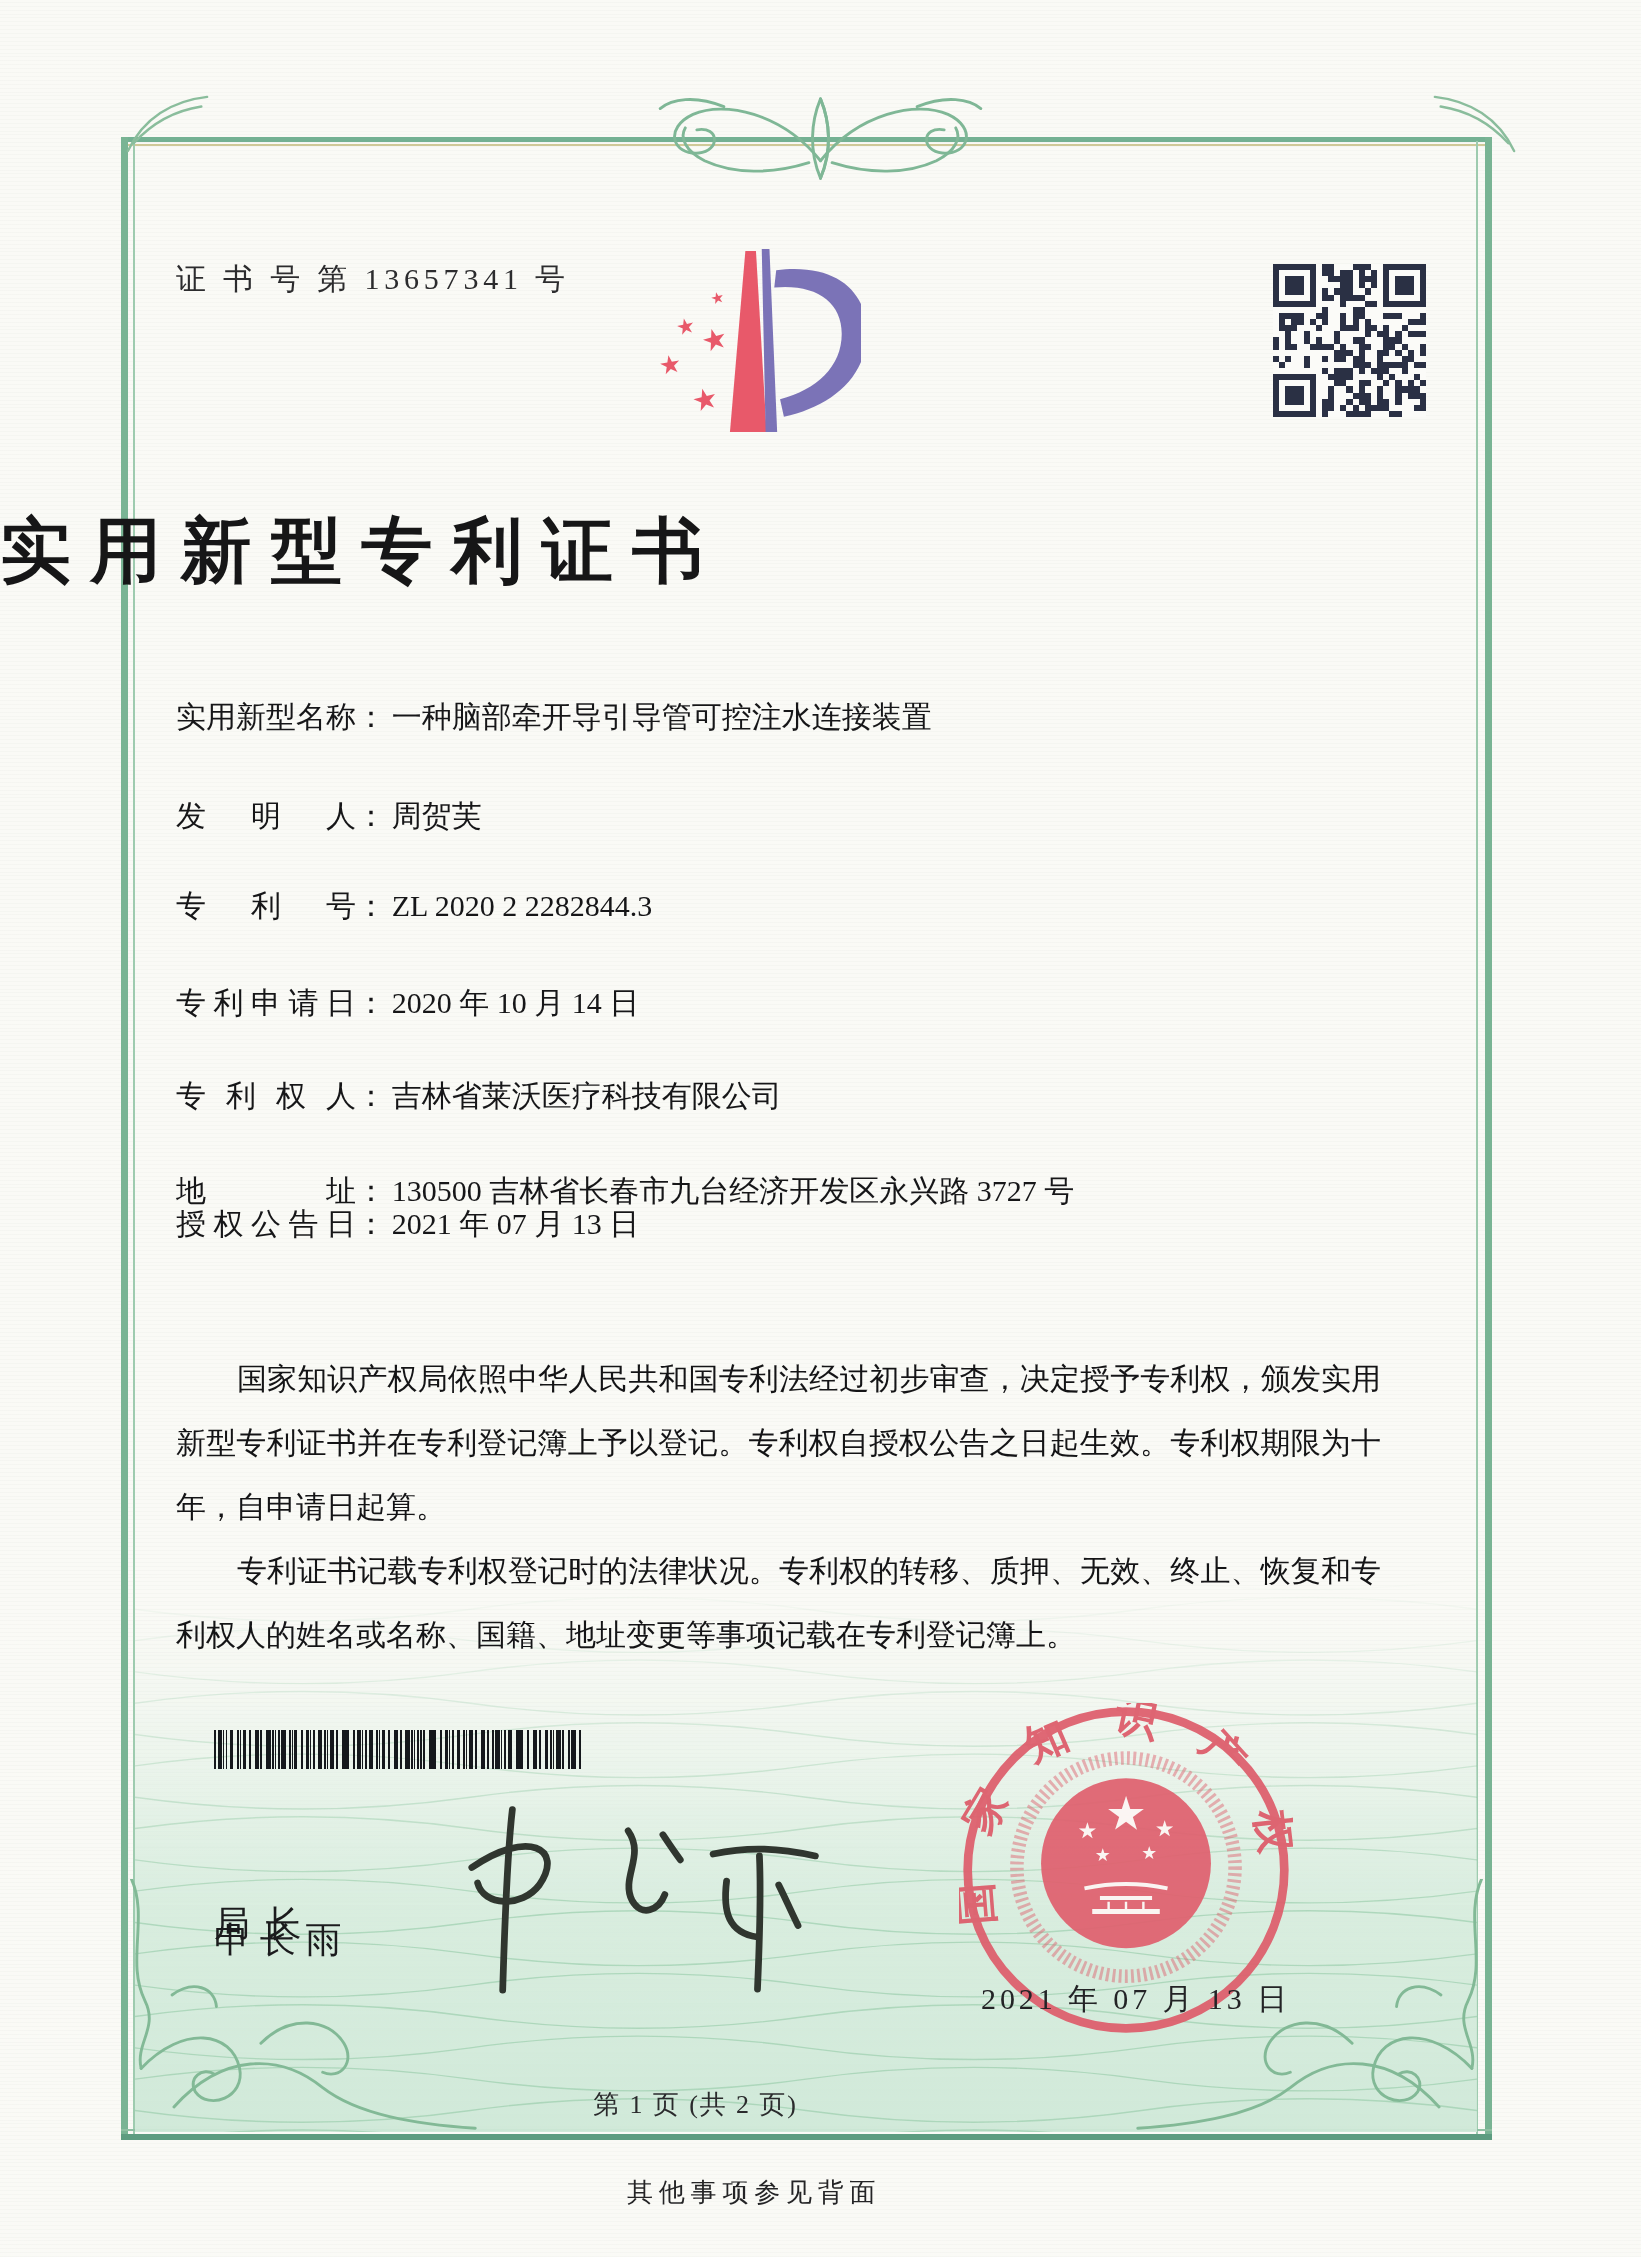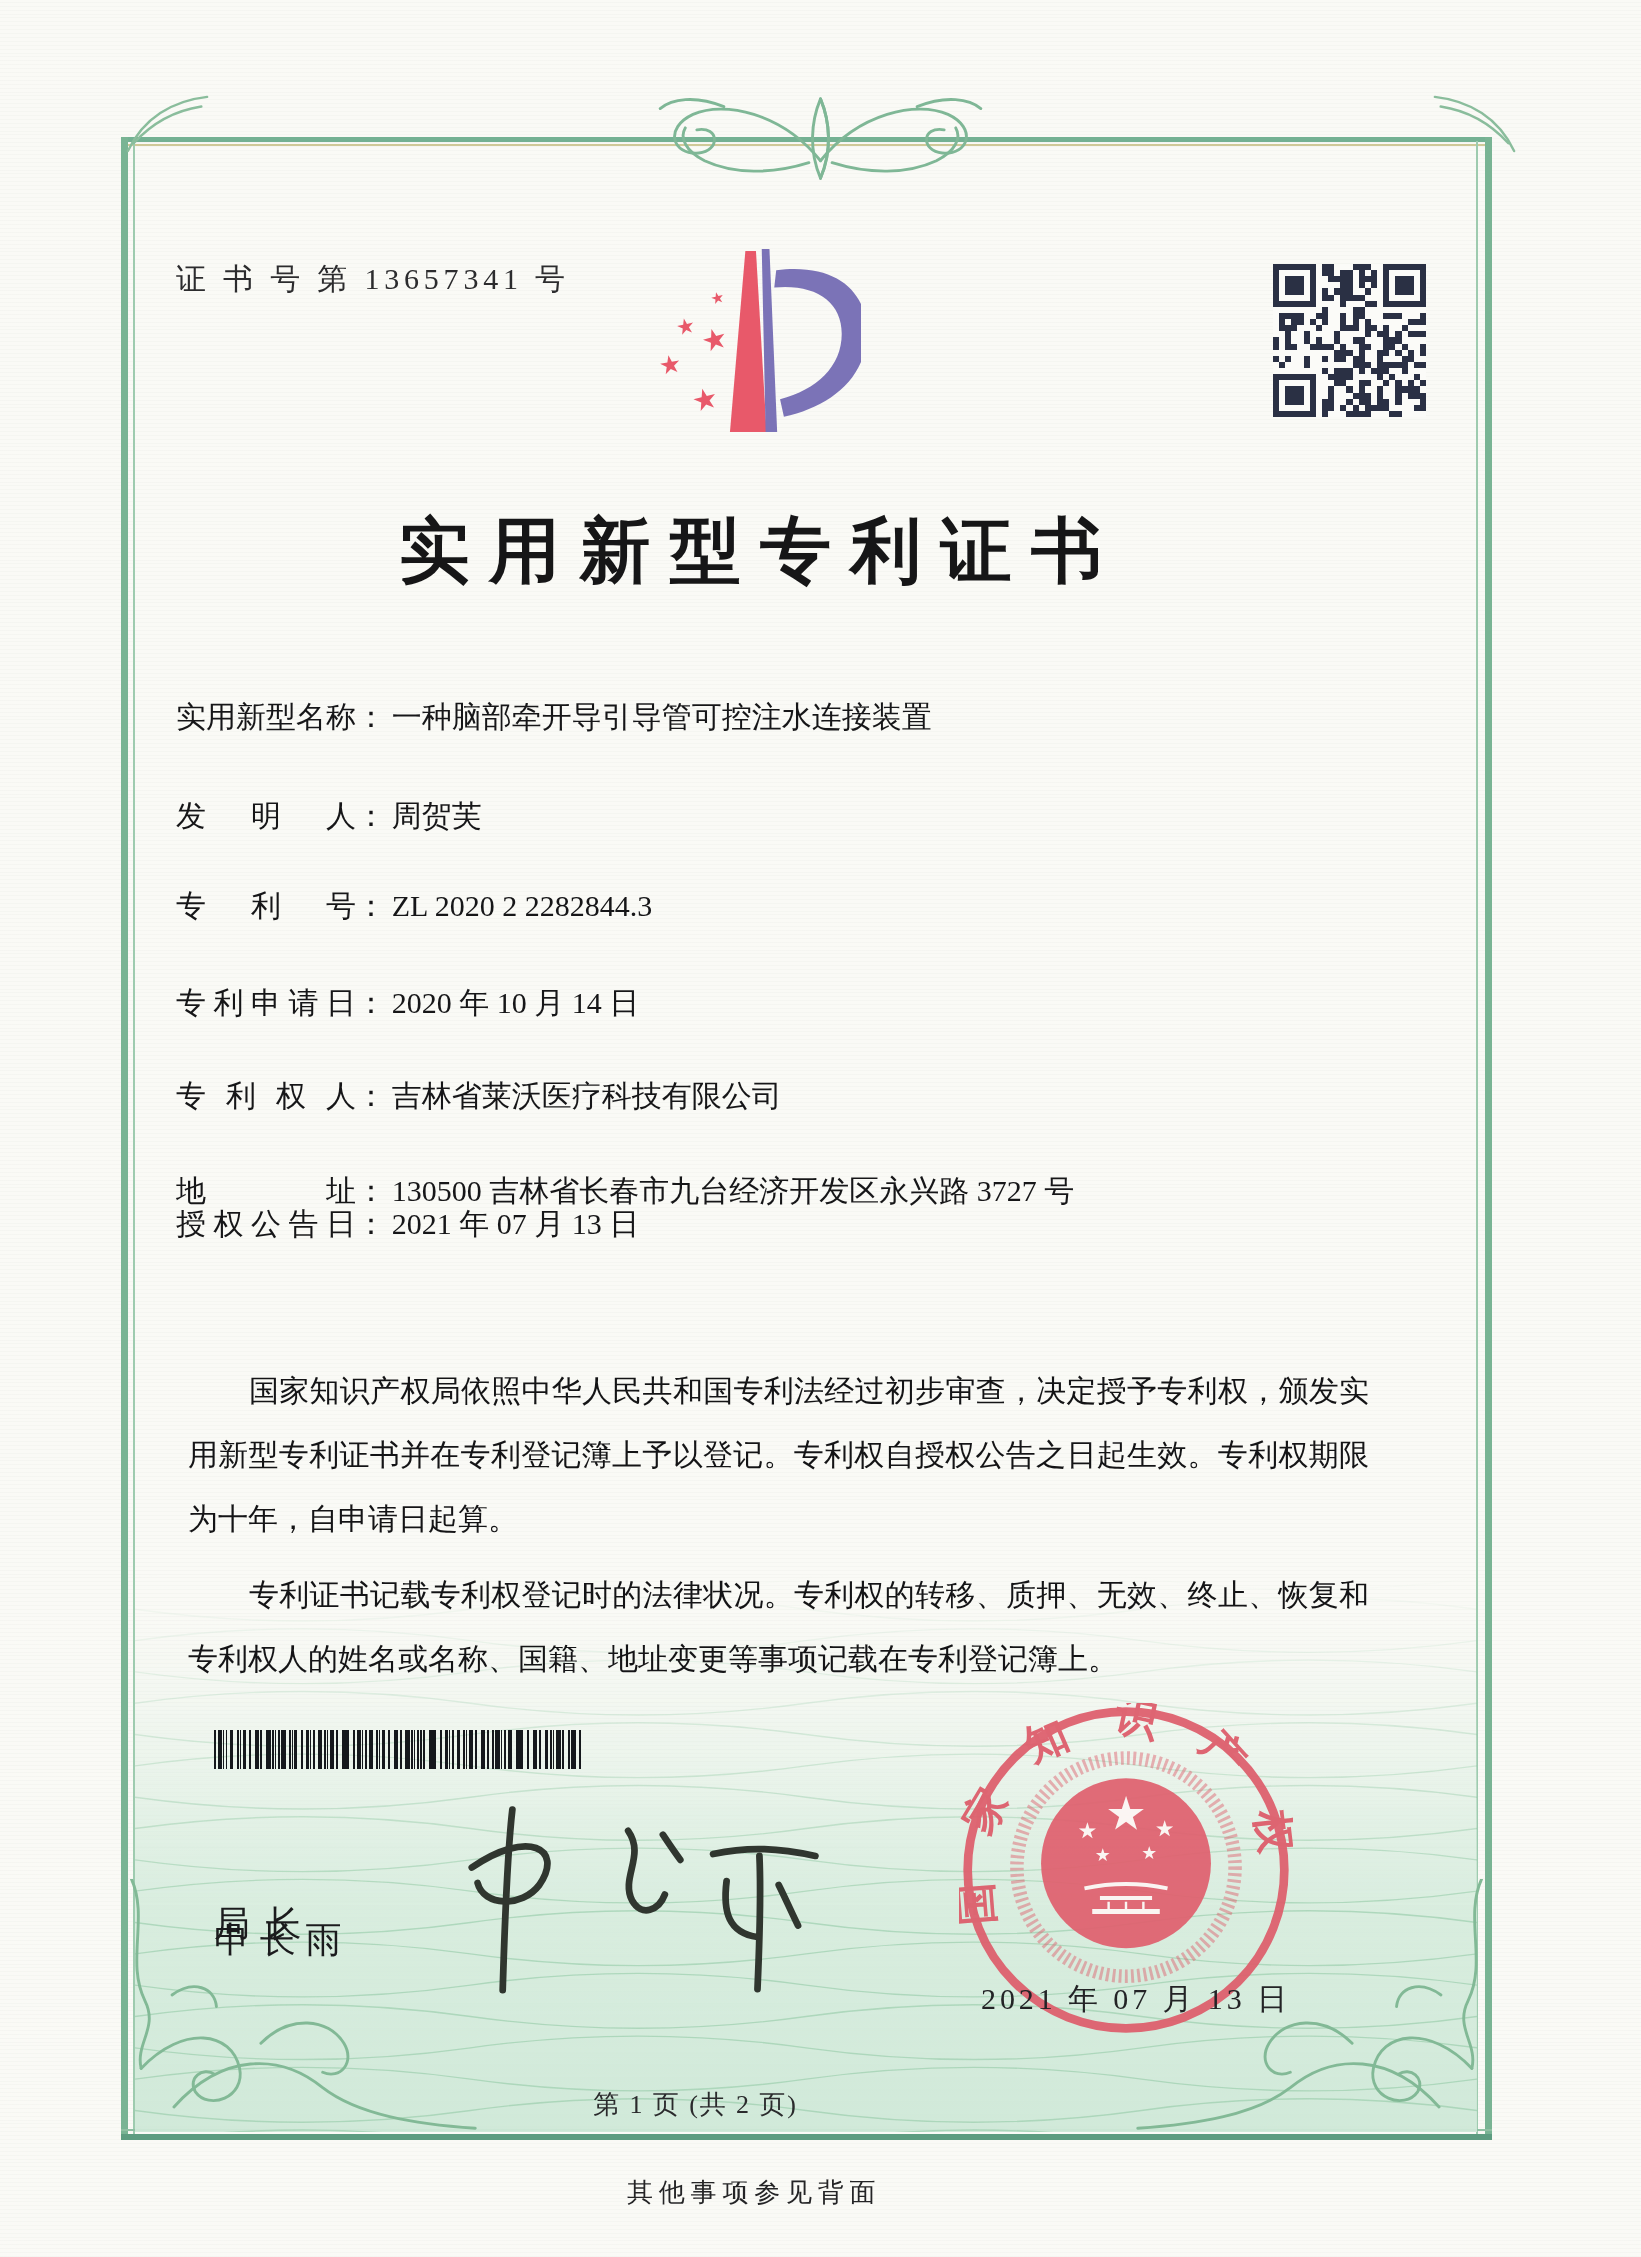--- a/index.html
+++ b/index.html
@@ -31,36 +31,36 @@
     background:linear-gradient(to bottom,rgba(223,240,228,0) 0%,rgba(214,236,221,.85) 45%,rgba(206,232,215,.95) 100%);
     -webkit-mask-image:linear-gradient(to bottom,transparent 0,rgba(0,0,0,.55) 28%,#000 60%);
     mask-image:linear-gradient(to bottom,transparent 0,rgba(0,0,0,.55) 28%,#000 60%);
   }
   .waveband svg{position:absolute;left:0;top:0;width:100%;height:100%;}
   
   .cert-no{position:absolute;left:176px;top:259px;font-size:30px;letter-spacing:4.8px;color:#2c2c2e;}
   .logo{position:absolute;left:649px;top:243px;width:212px;height:198px;}
   .qr{position:absolute;left:1273px;top:264px;width:153px;height:153px;}
   .doc-title{
-    position:absolute;left:0;top:504px;width:1520px;text-align:center;
+    position:absolute;left:0;top:504px;width:1520px;
     font-size:71px;font-weight:700;letter-spacing:19.3px;color:#161617;
   }
   
   .frow{position:absolute;left:176px;font-size:30px;white-space:nowrap;color:#161618;}
   .frow .lbl{display:inline-block;width:180px;text-align:justify;text-align-last:justify;-moz-text-align-last:justify;vertical-align:bottom;}
   .frow .colon{display:inline-block;margin-right:5.8px;}
   .row1{top:697px;} .row2{top:796px;} .row3{top:886px;} .row4{top:983px;}
   .row5{top:1076px;} .row6{top:1171px;} .row7{top:1204px;}
   .grant-no-group{position:absolute;left:814px;top:0;}
   
   .body-text{
     position:absolute;left:176px;top:1347px;width:1205px;
     font-size:30px;line-height:64px;text-align:justify;color:#141416;
   }
-  .body-text p{margin:12px;text-indent:61px;}
+  .body-text p{margin:0;text-indent:61px;}
   
   .barcode{
     position:absolute;left:214px;top:1730px;width:369px;height:39px;
     background-image:
       repeating-linear-gradient(90deg,#15181c 0 1.9px,transparent 1.9px 5.8px),
       repeating-linear-gradient(90deg,#15181c 0 1px,transparent 1px 8.7px),
       repeating-linear-gradient(90deg,transparent 0 3.9px,#15181c 3.9px 6.8px,transparent 6.8px 12.6px);
   }
   .signer-title{position:absolute;left:214px;top:1852px;font-size:36px;letter-spacing:15.4px;color:#1b1b1d;margin-top:48px;}
   .signer-name {position:absolute;left:214px;top:1916px;font-size:36px;letter-spacing:9.7px;color:#1b1b1d;}

